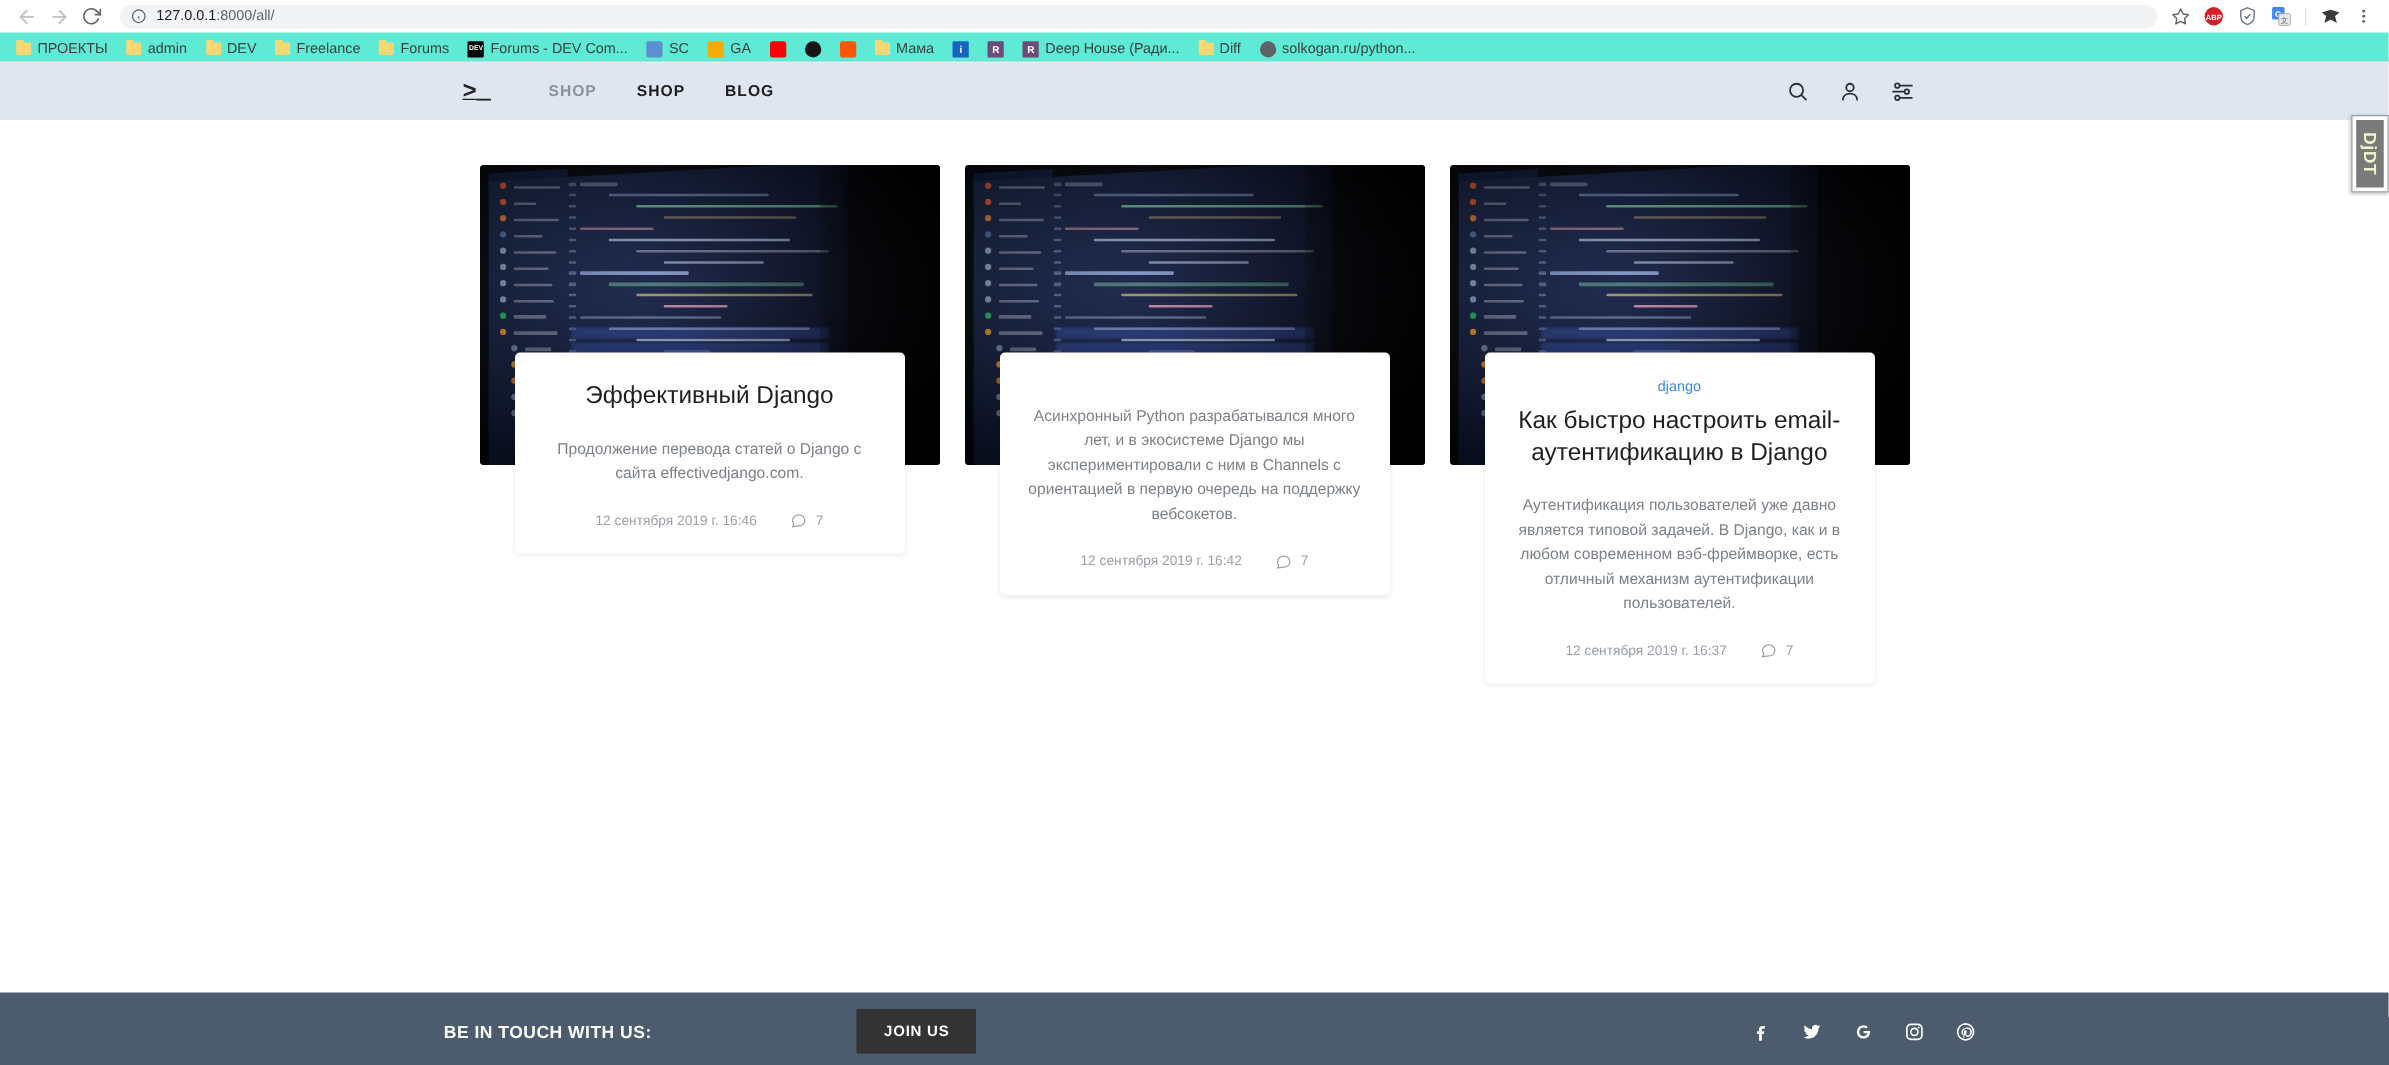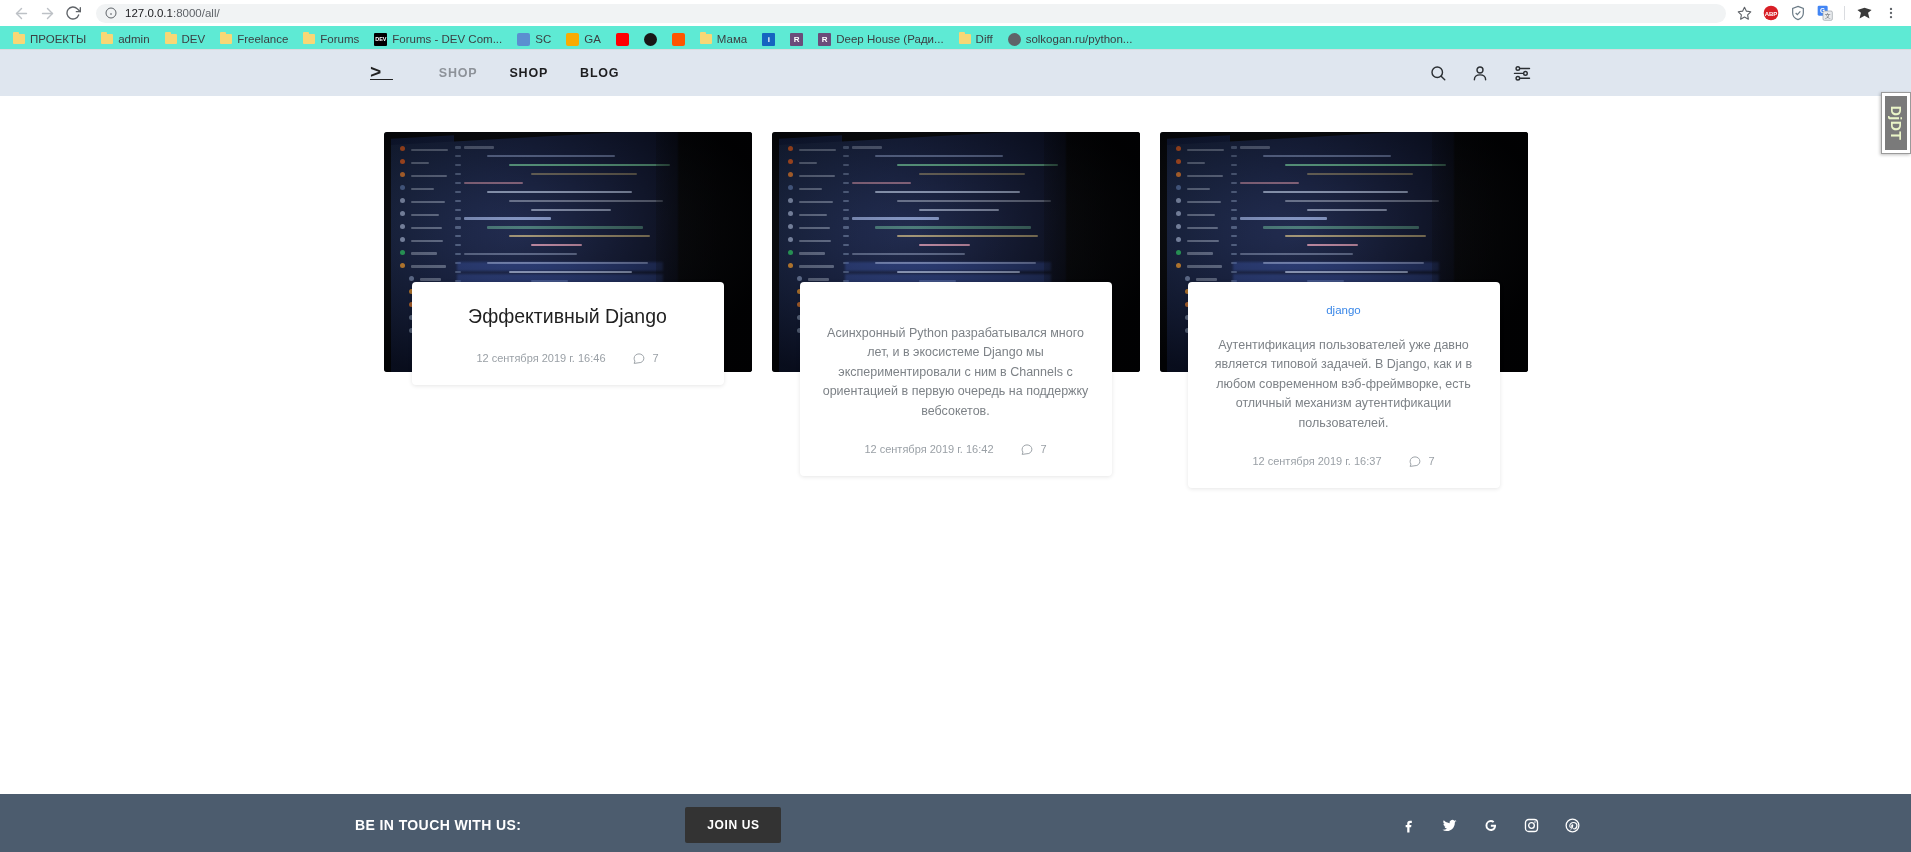--- a/index.html
+++ b/index.html
@@ -498,20 +498,21 @@
             <div class="dot" style="left: 7%; top: 81.6%; background: rgb(143, 164, 204);"></div>
             <div class="ln" style="left: 10%; top: 82.6%; width: 5.41488%; background: rgb(201, 214, 239); opacity: 0.5;"></div>
             <div class="hl" style="top: 54%;"></div>
             <div class="hl" style="top: 59%;"></div>
             <div class="dark-right"></div>
             <div class="vign"></div>
           </div>
         </div>
         <div class="card-body">
           <a href="#" class="card-title">Эффективный Django</a>
+          <p class="card-text">Продолжение перевода статей о Django с сайта effectivedjango.com.</p>
           <div class="card-meta">
             <span>12 сентября 2019 г. 16:46</span>
             <span class="meta-comments">
               <svg class="bubble-icon" viewBox="0 0 24 24" fill="none" stroke="currentColor" stroke-width="1.8">
                 <path d="M21 11.5a8.4 8.4 0 0 1-9 8.3L3 21l1.5-4.2A8.2 8.2 0 0 1 3 11.5C3 7 7 3.5 12 3.5s9 3.5 9 8z"></path>
               </svg>
               <span>7</span>
             </span>
           </div>
         </div>
@@ -702,20 +703,21 @@
             <div class="dot" style="left: 7%; top: 81.6%; background: rgb(143, 164, 204);"></div>
             <div class="ln" style="left: 10%; top: 82.6%; width: 5.41488%; background: rgb(201, 214, 239); opacity: 0.5;"></div>
             <div class="hl" style="top: 54%;"></div>
             <div class="hl" style="top: 59%;"></div>
             <div class="dark-right"></div>
             <div class="vign"></div>
           </div>
         </div>
         <div class="card-body">
           <a href="#" class="card-tag">django</a>
+          <a href="#" class="card-title">Как быстро настроить email-аутентификацию в Django</a>
           <p class="card-text">Аутентификация пользователей уже давно является типовой задачей. В Django, как и в любом современном вэб-фреймворке, есть отличный механизм аутентификации пользователей.</p>
           <div class="card-meta">
             <span>12 сентября 2019 г. 16:37</span>
             <span class="meta-comments">
               <svg class="bubble-icon" viewBox="0 0 24 24" fill="none" stroke="currentColor" stroke-width="1.8">
                 <path d="M21 11.5a8.4 8.4 0 0 1-9 8.3L3 21l1.5-4.2A8.2 8.2 0 0 1 3 11.5C3 7 7 3.5 12 3.5s9 3.5 9 8z"></path>
               </svg>
               <span>7</span>
             </span>
           </div>

